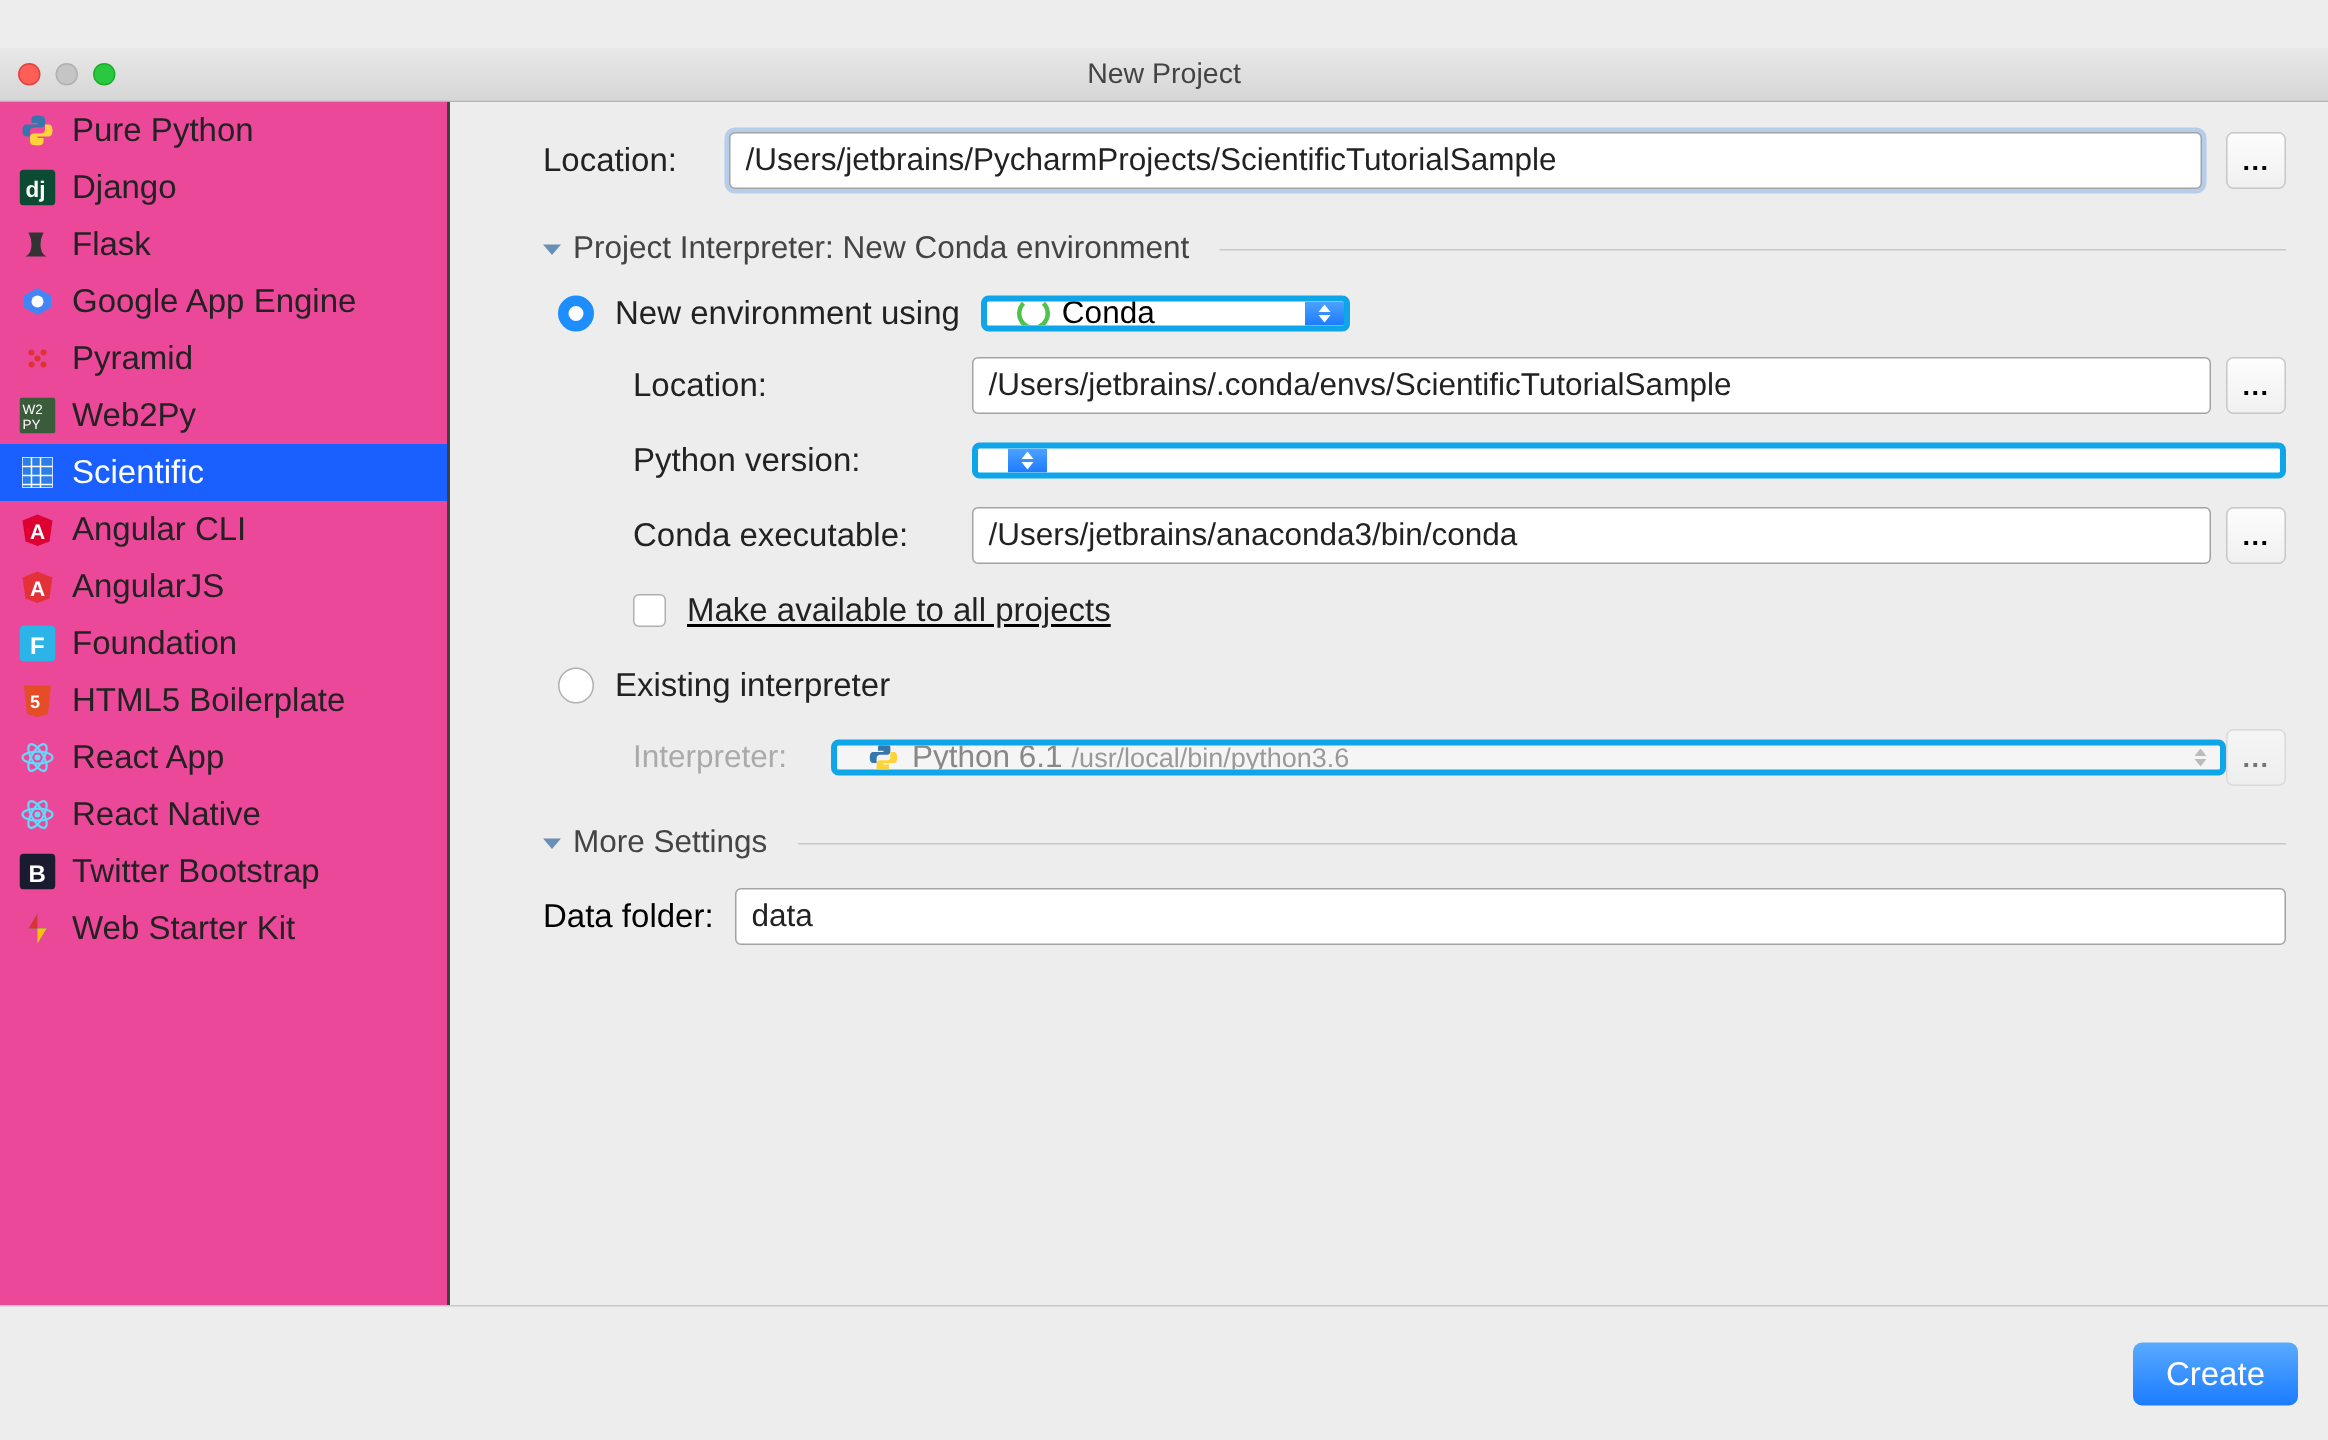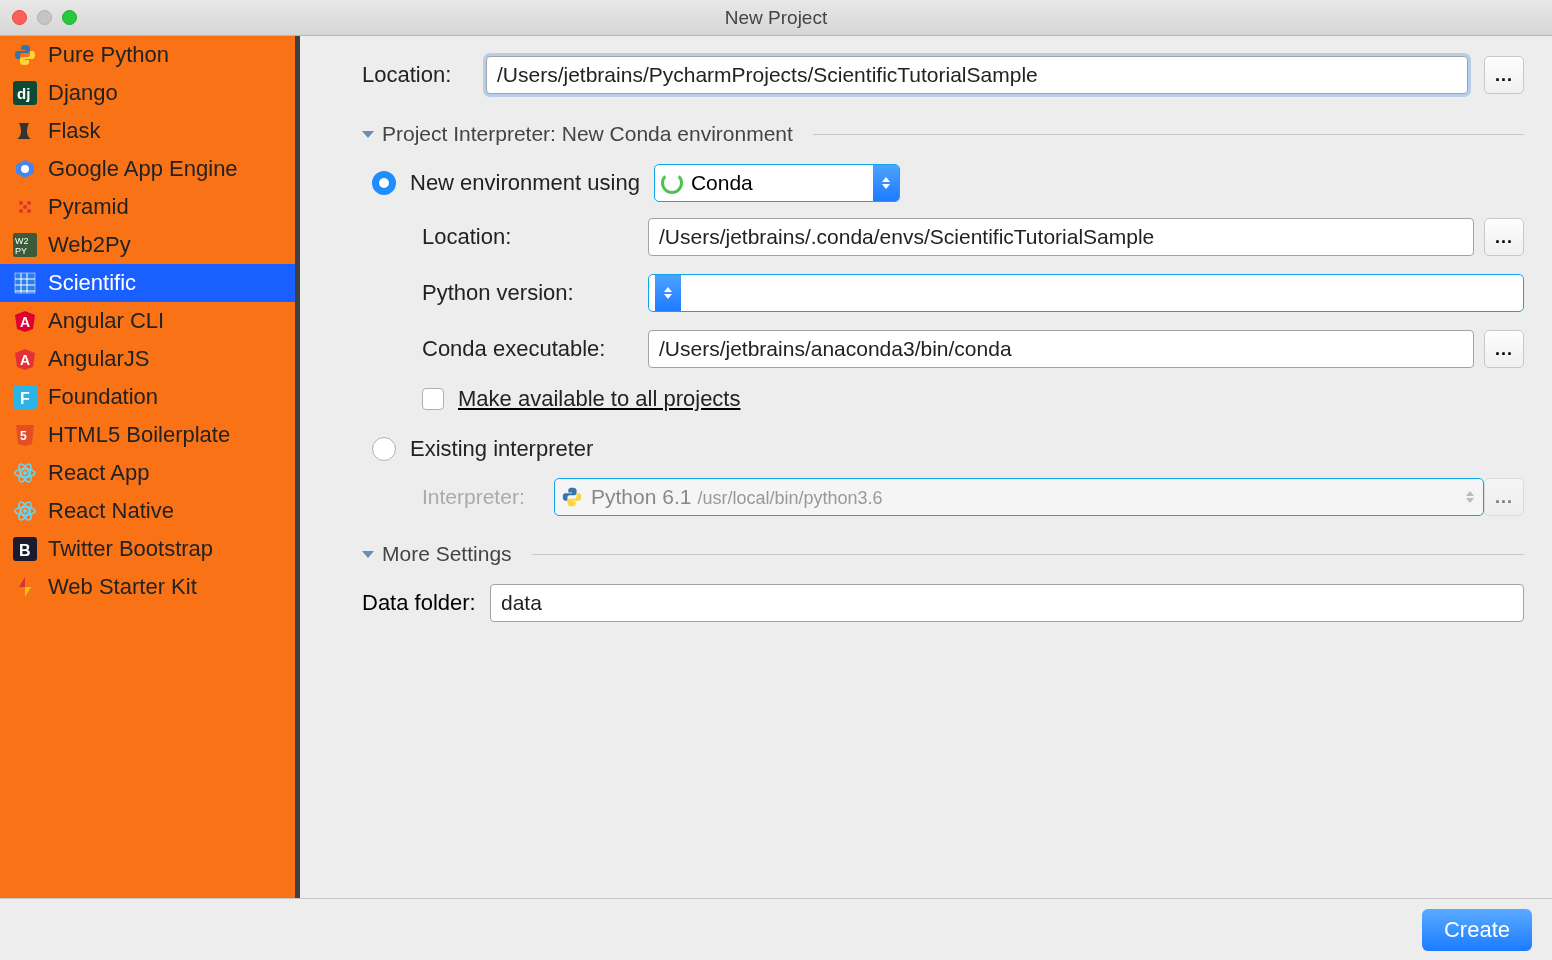--- a/index.html
+++ b/index.html
@@ -19,20 +19,21 @@
       background: #ededed;
     }
     .titlebar {
       height: 36px;
       background: linear-gradient(to bottom, #e8e8e8, #d6d6d6);
       border-bottom: 1px solid #b5b5b5;
       display: flex;
       align-items: center;
       padding: 0 12px;
       position: relative;
+      margin-top: 32px;
     }
     .traffic-lights {
       display: flex;
       gap: 10px;
       position: absolute;
       left: 12px;
     }
     .traffic-light {
       width: 15px;
       height: 15px;
@@ -47,22 +48,22 @@
       font-size: 19px;
       color: #444;
     }
     .body {
       flex: 1;
       display: flex;
       overflow: hidden;
     }
     .sidebar {
       width: 300px;
-      background: #f97316;
-      border-right: 5px solid #404040;
+      background: #ec4899;
+      border-right: 2px solid #404040;
       overflow-y: auto;
     }
     .sidebar-item {
       display: flex;
       align-items: center;
       gap: 10px;
       padding: 6px 12px;
       font-size: 22px;
       color: #222;
       cursor: pointer;
@@ -172,26 +173,26 @@
       justify-content: center;
       cursor: pointer;
     }
     .radio.checked {
       border: 7px solid #1e8eff;
       background: #fff;
     }
     .dropdown {
       display: flex;
       align-items: center;
-      height: 38px;
-      border: 1px solid #0ea5e9;
+      height: 24px;
+      border: 4px solid #0ea5e9;
       border-radius: 5px;
       background: #fff;
       font-size: 21px;
-      padding-left: 6px;
+      padding-left: 20px;
       cursor: pointer;
       position: relative;
       overflow: hidden;
     }
     .dropdown-arrow {
       width: 26px;
       height: 100%;
       background: linear-gradient(to bottom, #4da2ff, #1d7bff);
       display: flex;
       flex-direction: column;
@@ -293,21 +294,21 @@
       pointer-events: none;
     }
     .data-row {
       display: flex;
       align-items: center;
       margin-bottom: 20px;
     }
     .data-label { width: 128px; font-size: 22px; }
     .data-input { flex: 1; }
     .footer {
-      height: 62px;
+      height: 90px;
       border-top: 1px solid #c8c8c8;
       display: flex;
       align-items: center;
       justify-content: flex-end;
       padding: 0 20px;
       background: #ededed;
     }
     .create-btn {
       background: linear-gradient(to bottom, #5aaaff, #1a7cff);
       color: #fff;

